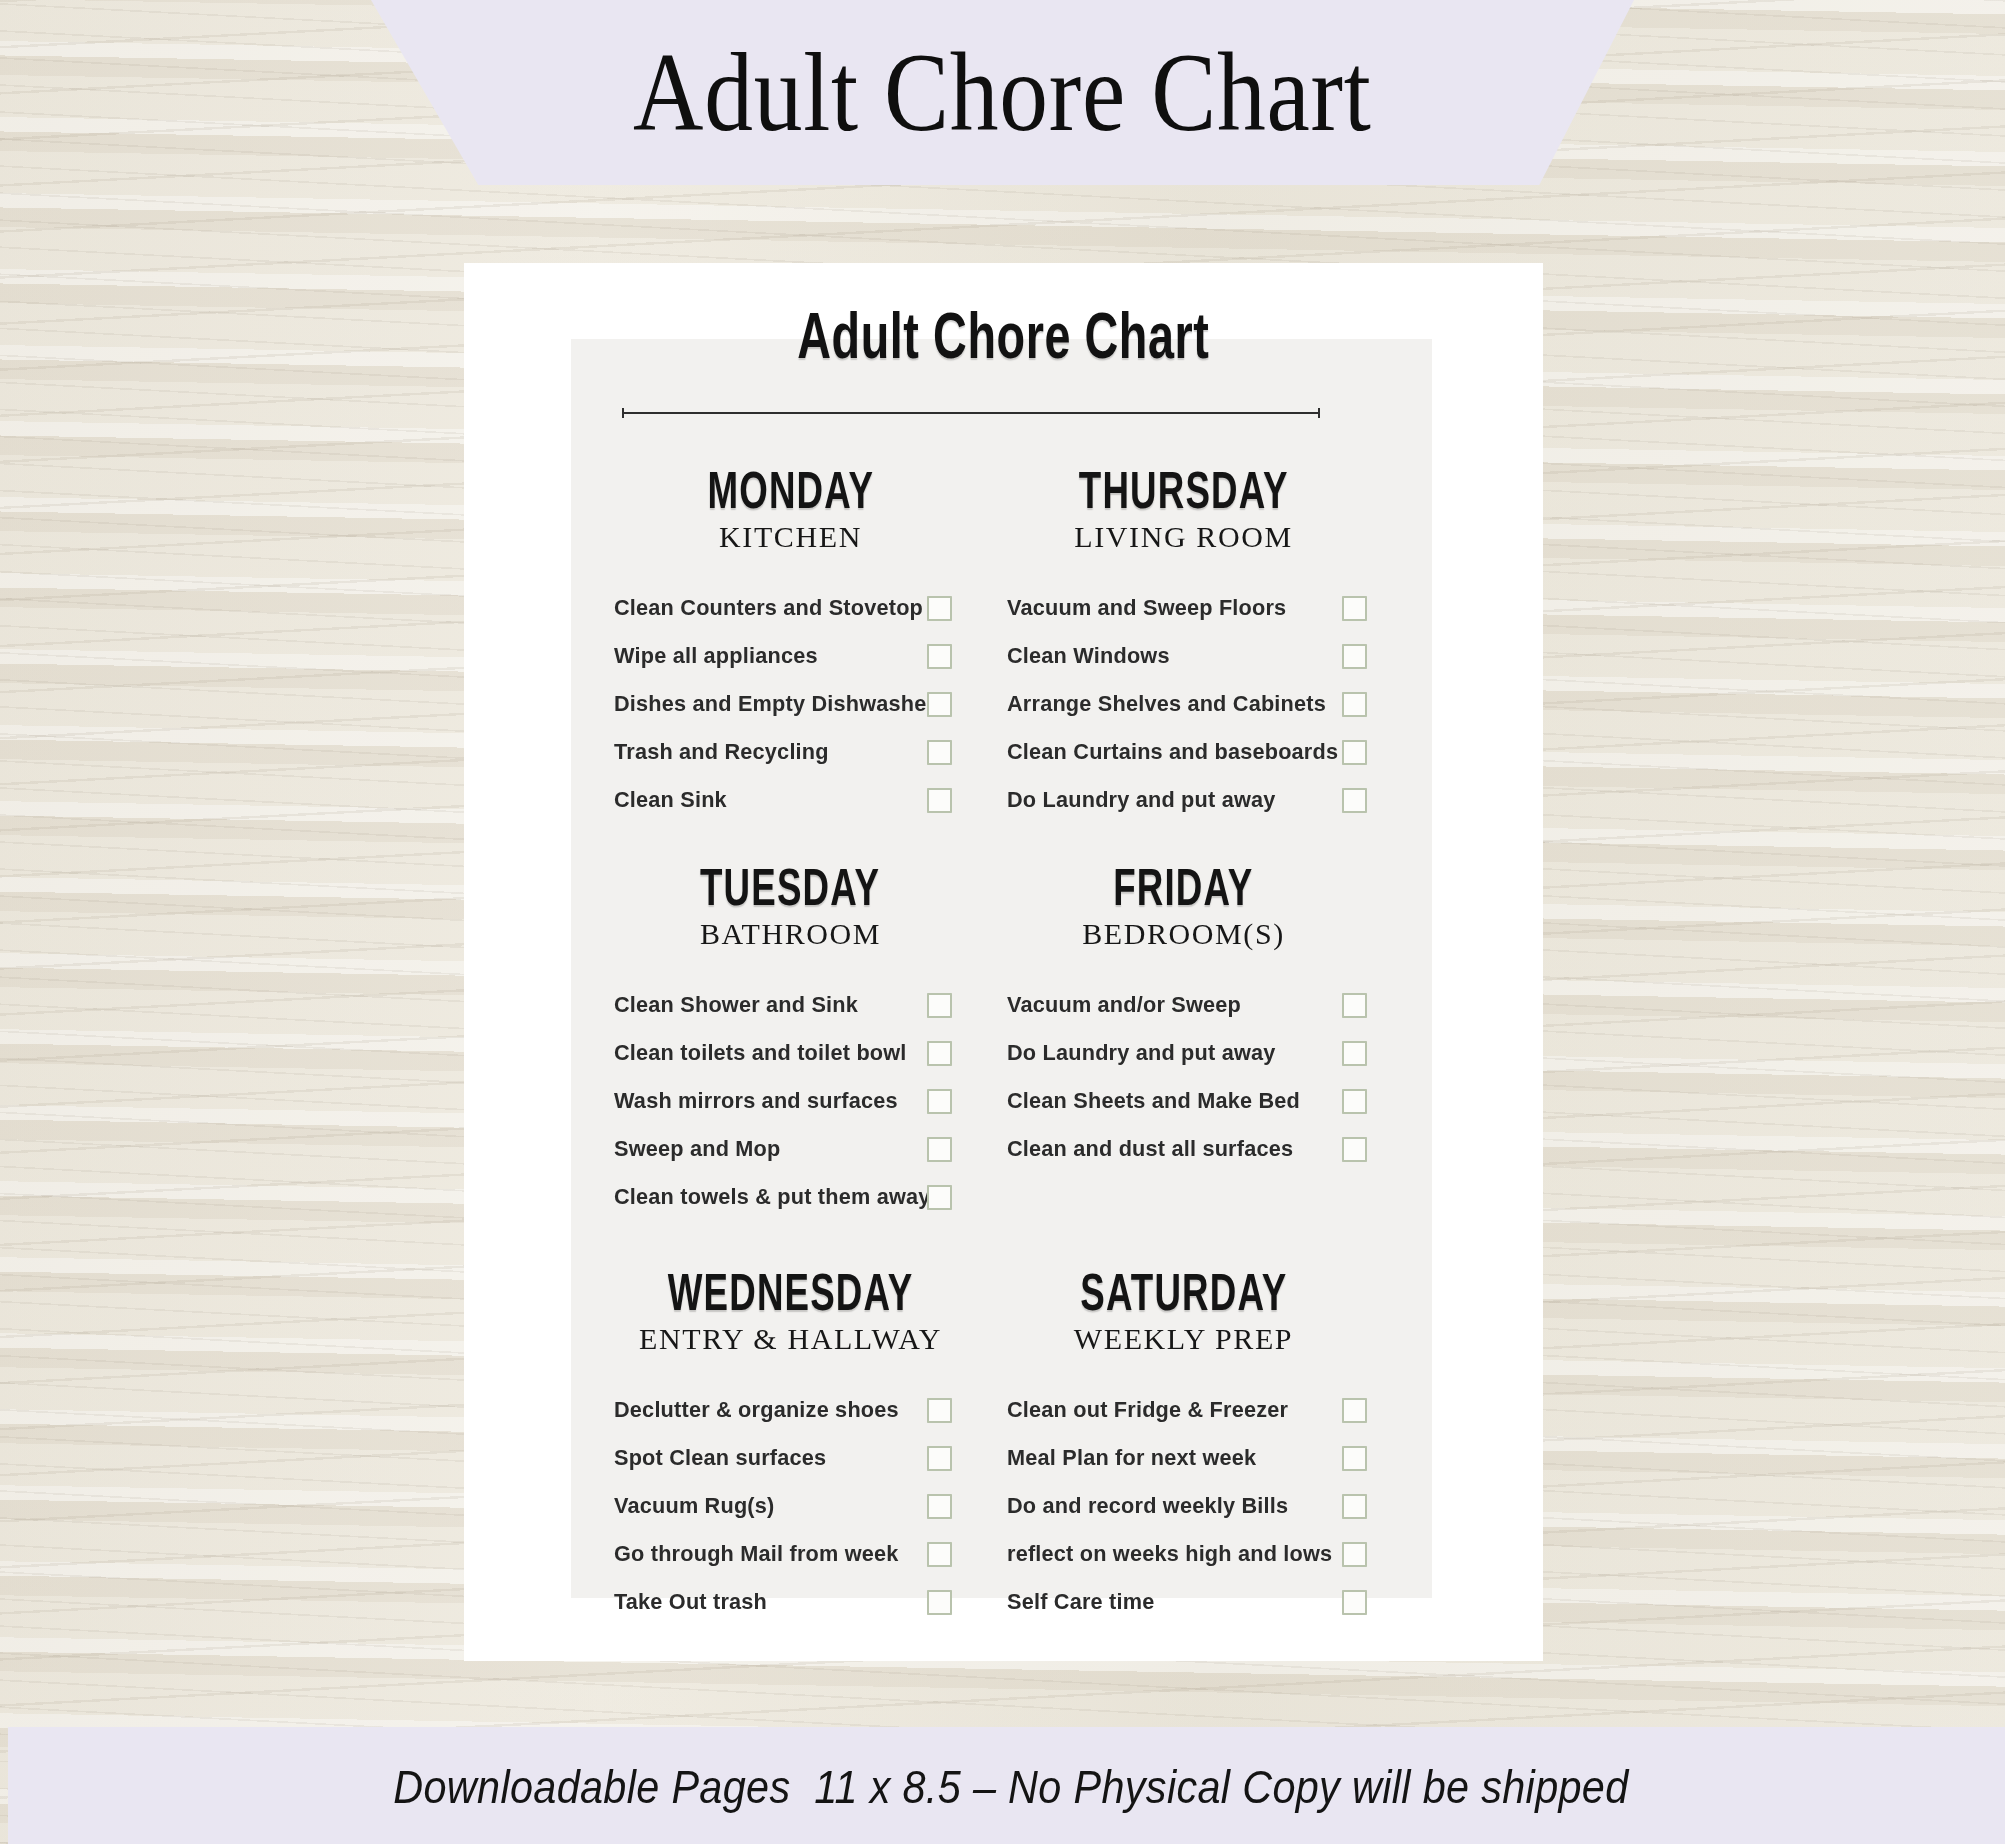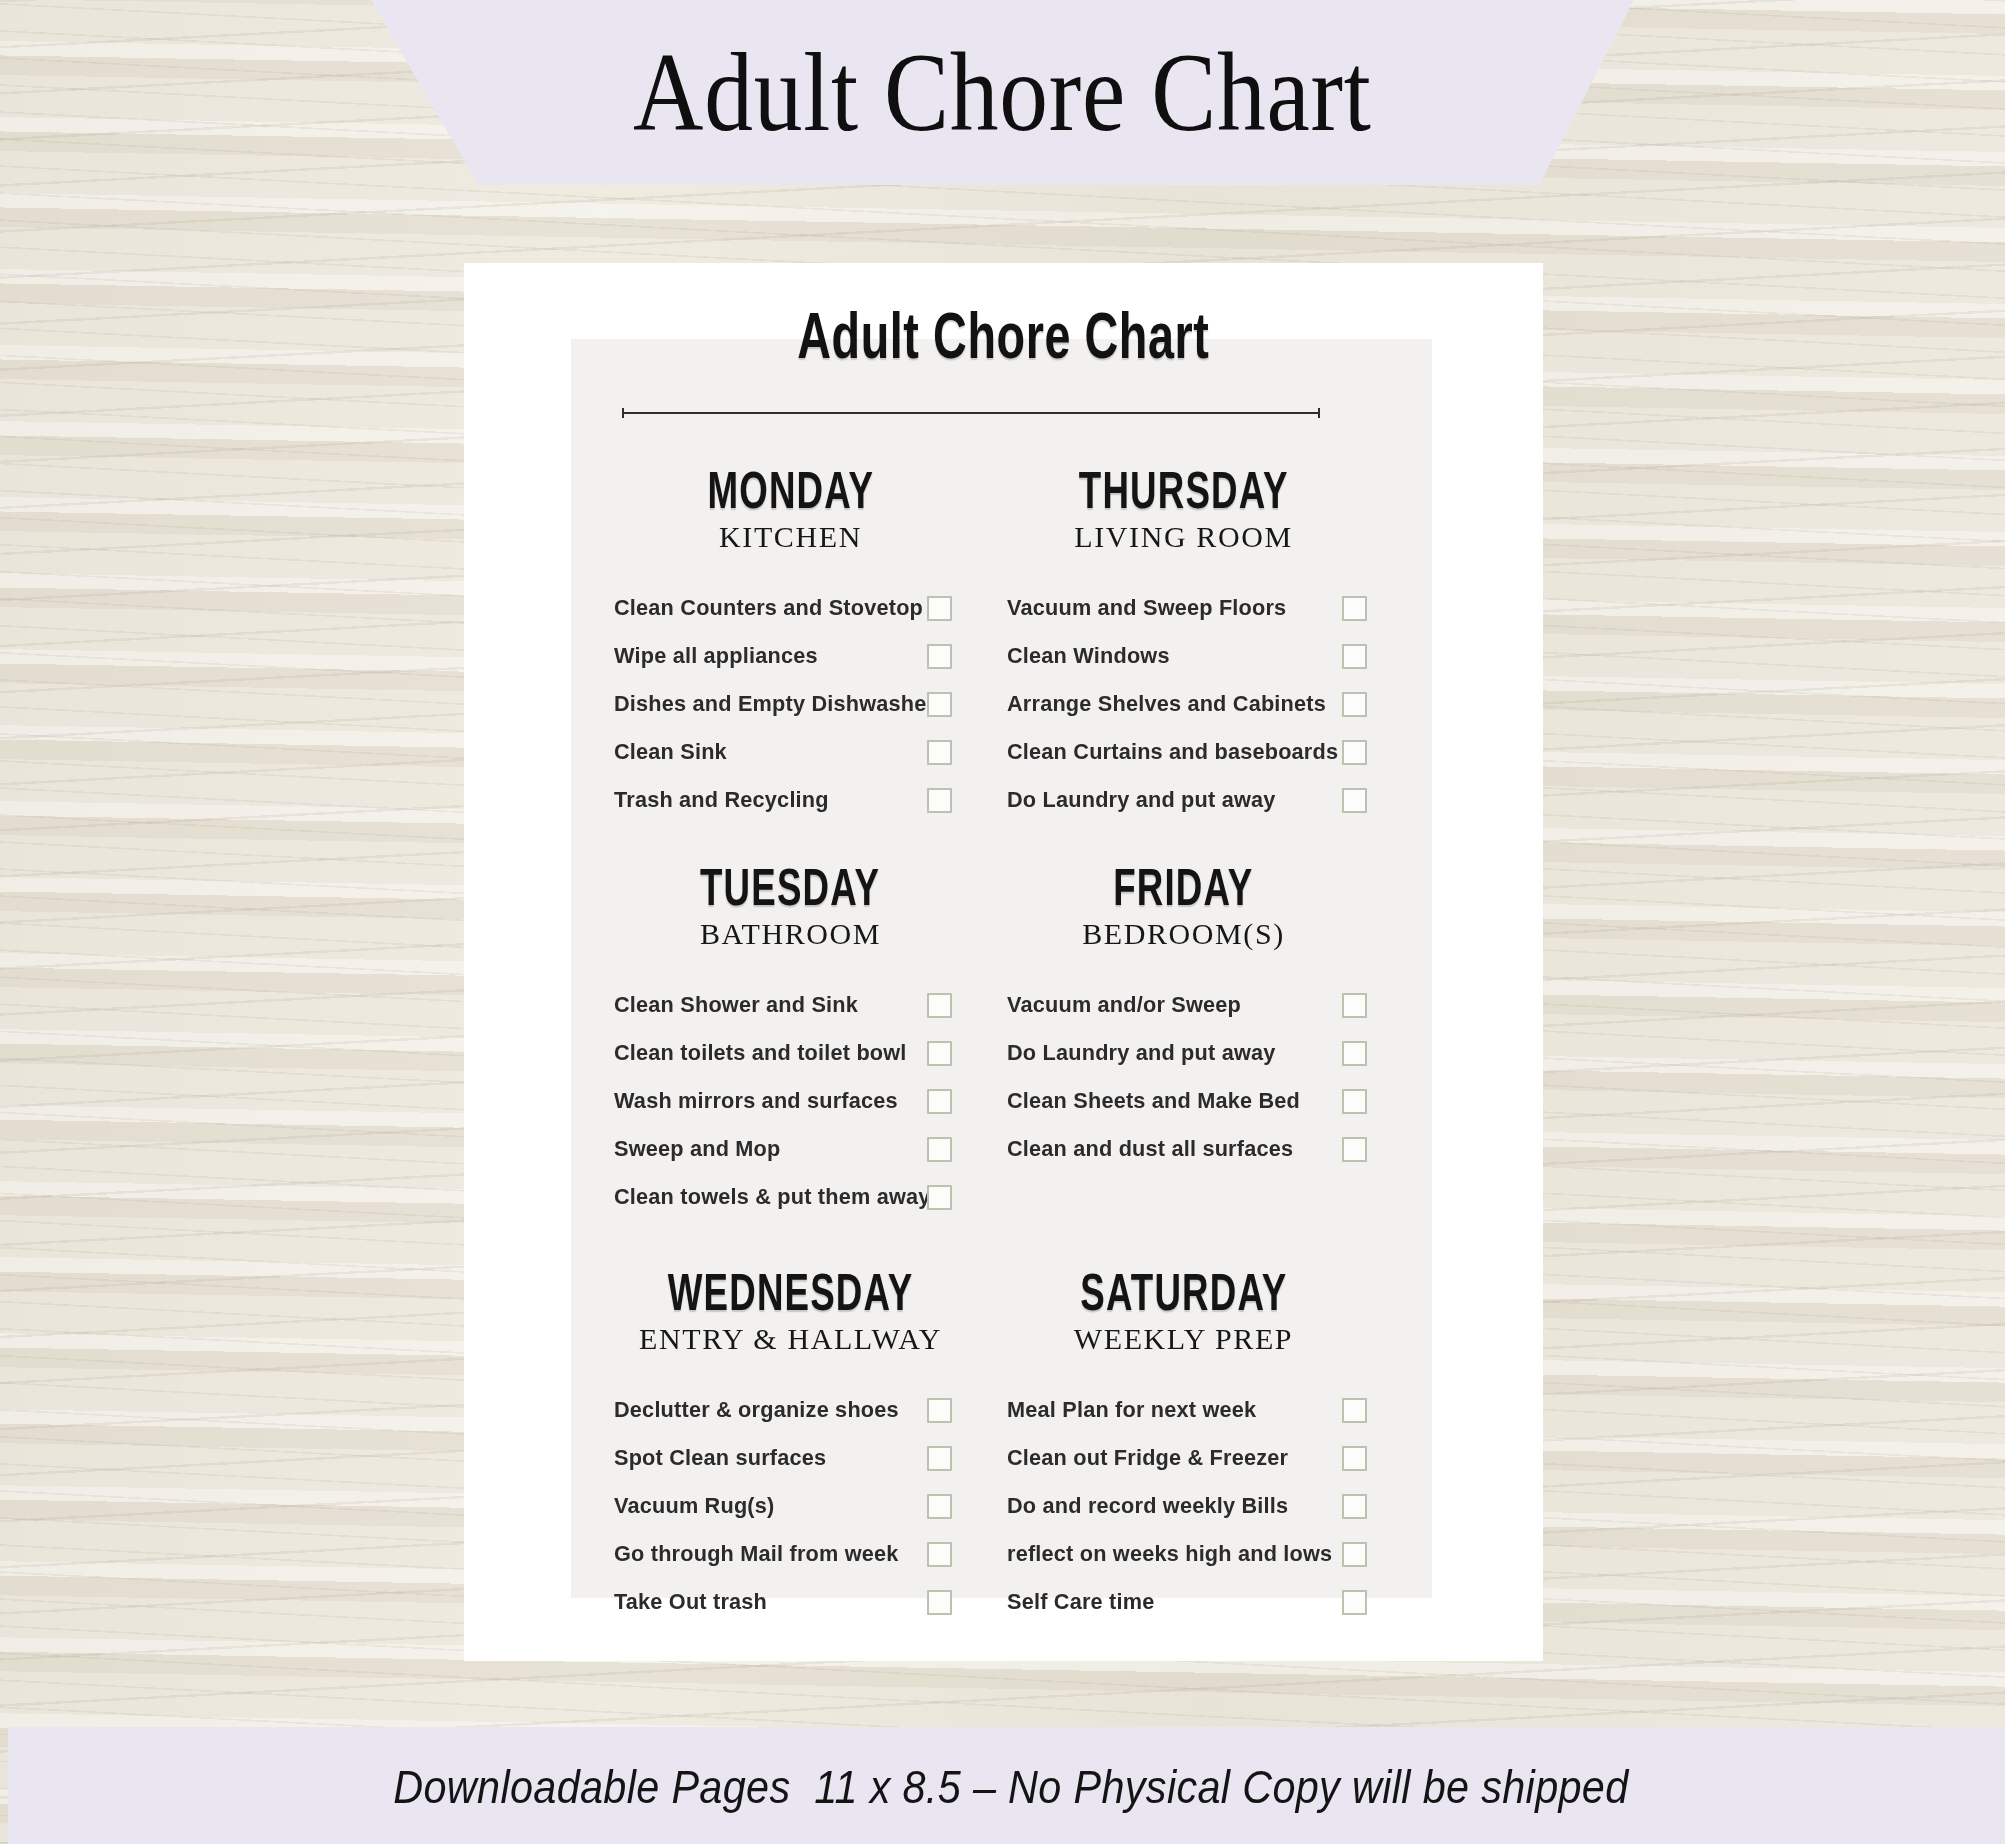--- a/index.html
+++ b/index.html
@@ -96,28 +96,28 @@
     <span class="label">Wipe all appliances</span>
     <span class="checkbox"></span>
   </div>
 
   <div class="row">
     <span class="label">Dishes and Empty Dishwasher</span>
     <span class="checkbox"></span>
   </div>
 
   <div class="row">
+    <span class="label">Trash and Recycling</span>
+    <span class="checkbox"></span>
+  </div>
+
+  <div class="row">
     <span class="label">Clean Sink</span>
     <span class="checkbox"></span>
   </div>
-
-  <div class="row">
-    <span class="label">Trash and Recycling</span>
-    <span class="checkbox"></span>
-  </div>
 </div>
   </section>
 
   <section class="section col-right row-0">
     <h2 class="day">
       <span class="day-text">THURSDAY</span>
     </h2>
     <div class="area">LIVING ROOM</div>
     <div class="rows">
   <div class="row">
@@ -242,26 +242,26 @@
 </div>
   </section>
 
   <section class="section col-right row-2">
     <h2 class="day">
       <span class="day-text">SATURDAY</span>
     </h2>
     <div class="area">WEEKLY PREP</div>
     <div class="rows">
   <div class="row">
+    <span class="label">Clean out Fridge &amp; Freezer</span>
+    <span class="checkbox"></span>
+  </div>
+
+  <div class="row">
     <span class="label">Meal Plan for next week</span>
-    <span class="checkbox"></span>
-  </div>
-
-  <div class="row">
-    <span class="label">Clean out Fridge &amp; Freezer</span>
     <span class="checkbox"></span>
   </div>
 
   <div class="row">
     <span class="label">Do and record weekly Bills</span>
     <span class="checkbox"></span>
   </div>
 
   <div class="row">
     <span class="label">reflect on weeks high and lows</span>

